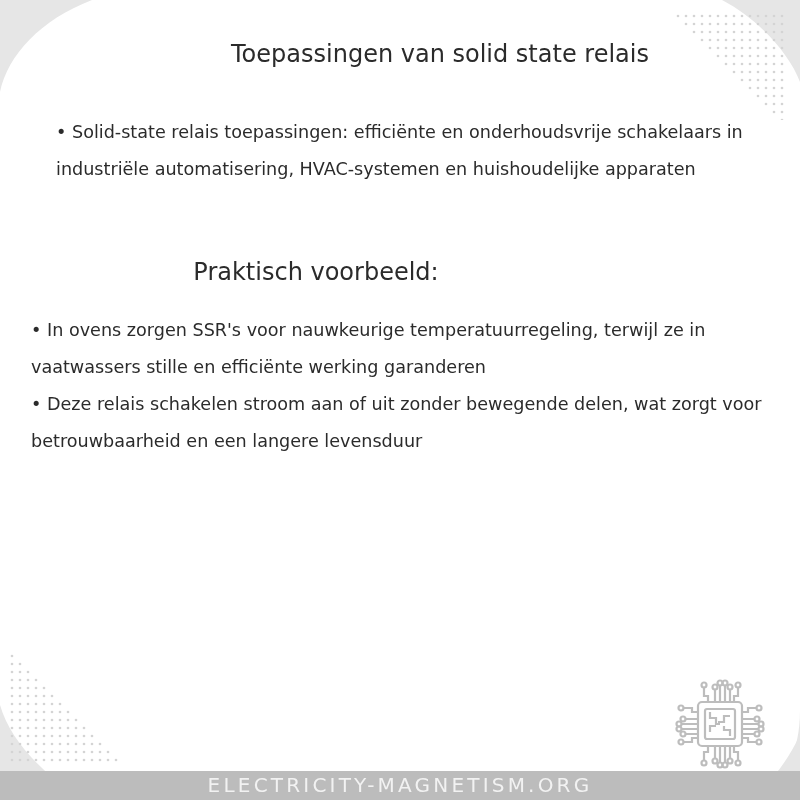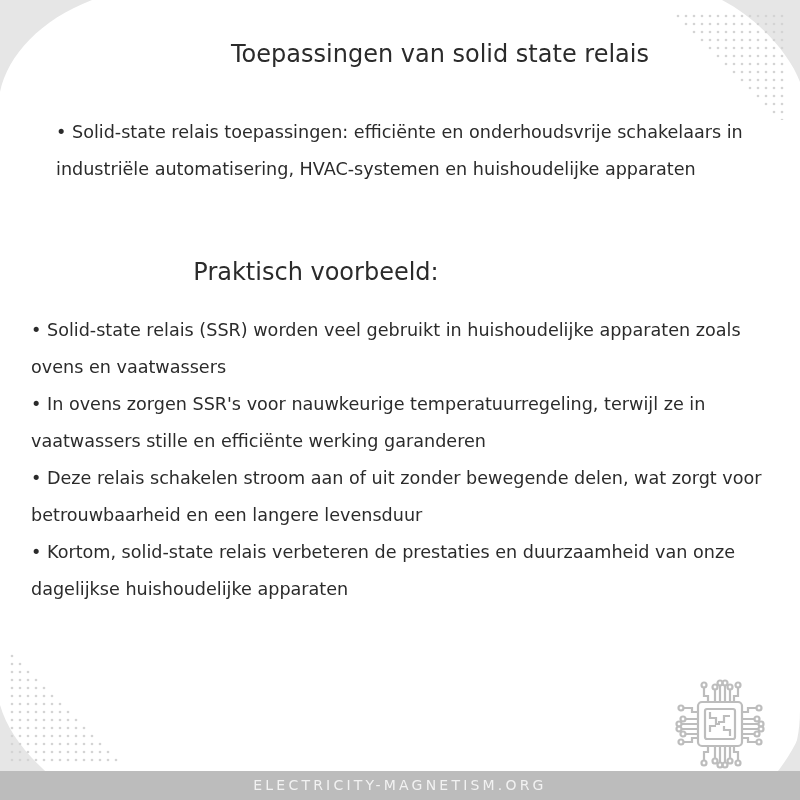--- a/index.html
+++ b/index.html
@@ -10,21 +10,21 @@
       font-family: "DejaVu Sans", "Liberation Sans", sans-serif;
       color: #2b2b2b;
     }
     .footer-bar {
       position: absolute; left: 0; top: 771px; width: 800px; height: 29px;
       background: #bcbcbc;
     }
     .footer-text {
       position: absolute; left: 0; top: 771px; width: 800px; height: 29px;
       line-height: 29px; text-align: center;
-      color: #f2f2f2; font-size: 14px; letter-spacing: 3.2px;
+      color: #f2f2f2; font-size: 20px; letter-spacing: 3.2px;
       font-family: "DejaVu Sans", sans-serif;
     }
     .title {
       position: absolute; left: 0; top: 40px; width: 800px;
       text-align: center; font-size: 24px; color: #2b2b2b; margin-left: 40px;
     }
     .subtitle {
       position: absolute; left: 0; top: 258px; width: 632px;
       text-align: center; font-size: 24px; color: #2b2b2b;
     }
@@ -280,24 +280,22 @@
 
 <div class="title">Toepassingen van solid state relais</div>
 
 <div class="block" style="top:114px;margin-left:25px;">
   <p>• Solid-state relais toepassingen: efficiënte en onderhoudsvrije schakelaars in industriële automatisering, HVAC-systemen en huishoudelijke apparaten</p>
 </div>
 
 <div class="subtitle">Praktisch voorbeeld:</div>
 
 <div class="block" style="top:312px;">
-  <p>• Solid-state relais (SSR) worden veel gebruikt in huishoudelijke apparaten zoals ovens en vaatwassers</p>
   <p>• In ovens zorgen SSR's voor nauwkeurige temperatuurregeling, terwijl ze in vaatwassers stille en efficiënte werking garanderen</p>
   <p>• Deze relais schakelen stroom aan of uit zonder bewegende delen, wat zorgt voor betrouwbaarheid en een langere levensduur</p>
-  <p>• Kortom, solid-state relais verbeteren de prestaties en duurzaamheid van onze dagelijkse huishoudelijke apparaten</p>
 </div>
 
 <svg class="chip" viewBox="0 0 96 96" fill="none" stroke="#bdbdbd" stroke-width="2.2">
   <rect x="26" y="26" width="44" height="44" rx="4"></rect>
   <rect x="33" y="33" width="30" height="30" rx="2"></rect>
   <path d="M38,36 v6 h6 v6 h4 M58,40 h-6 v6 h-6 M38,56 v-6 h6 M58,60 v-6 h-6 v-4"></path>
 
   <path d="M36,26 v-6 h-4 v-8 M43,26 v-12 M48,26 v-16 M53,26 v-16 M58,26 v-12 M62,26 v-6 h4 v-8"></path>
   <circle cx="32" cy="9" r="2.5"></circle>
     <circle cx="43" cy="11" r="2.5"></circle>

